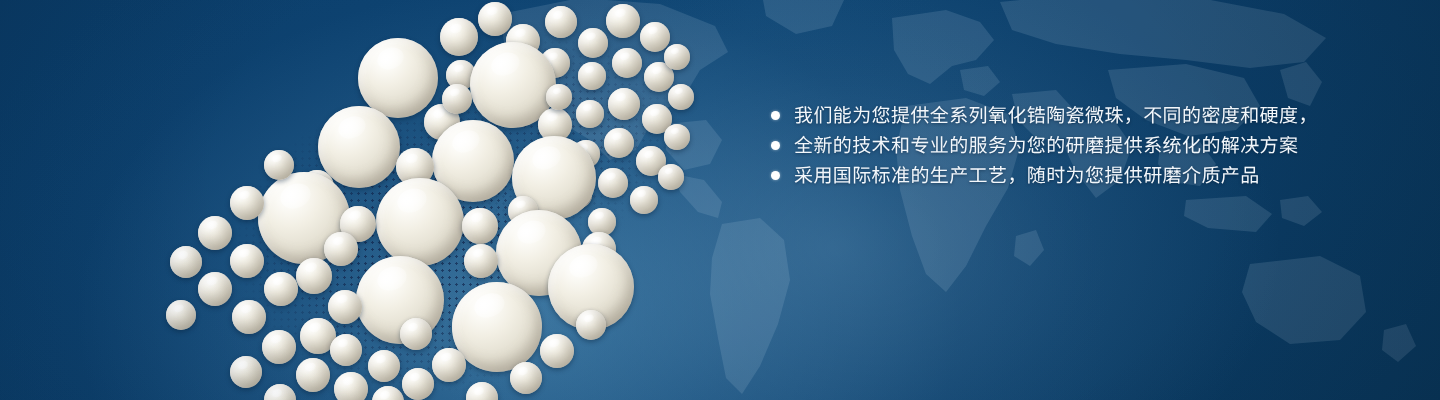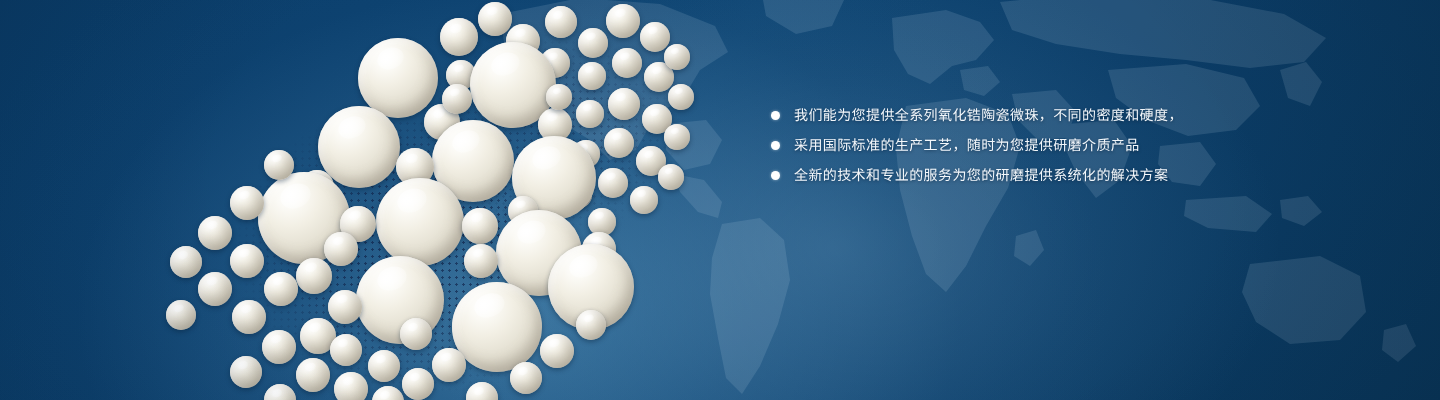--- a/index.html
+++ b/index.html
@@ -156,21 +156,21 @@
   .bullet-list {
     list-style: none;
     margin: 0;
     padding: 0;
   }
   .bullet-item {
     position: relative;
     padding-left: 32px;
     margin-bottom: 7px;
     color: #f3f7fb;
-    font-size: 14px;
+    font-size: 19px;
     line-height: 23px;
     letter-spacing: 0.4px;
     text-shadow: 0 1px 3px rgba(2,20,40,0.5);
   }
   .bullet-item:last-child { margin-bottom: 0; }
   .bullet-dot {
     position: absolute;
     left: 9px;
     top: 7px;
     width: 9px;
@@ -336,24 +336,24 @@
 
       <li class="bullet-item">
         <span class="bullet-dot"></span>
         <span class="bullet-text">
           <span>我们能为您提供全系列氧化锆陶瓷微珠，不同的密度和硬度，</span>
         </span>
       </li>
 
       <li class="bullet-item">
         <span class="bullet-dot"></span>
+        <span class="bullet-text">全新的技术和专业的服务为您的研磨提供系统化的解决方案</span>
+      </li>
+
+      <li class="bullet-item">
+        <span class="bullet-dot"></span>
         <span class="bullet-text">采用国际标准的生产工艺，随时为您提供研磨介质产品</span>
       </li>
 
-      <li class="bullet-item">
-        <span class="bullet-dot"></span>
-        <span class="bullet-text">全新的技术和专业的服务为您的研磨提供系统化的解决方案</span>
-      </li>
-
     </ul>
   </div>
 
 </div>
 
 </body></html>

